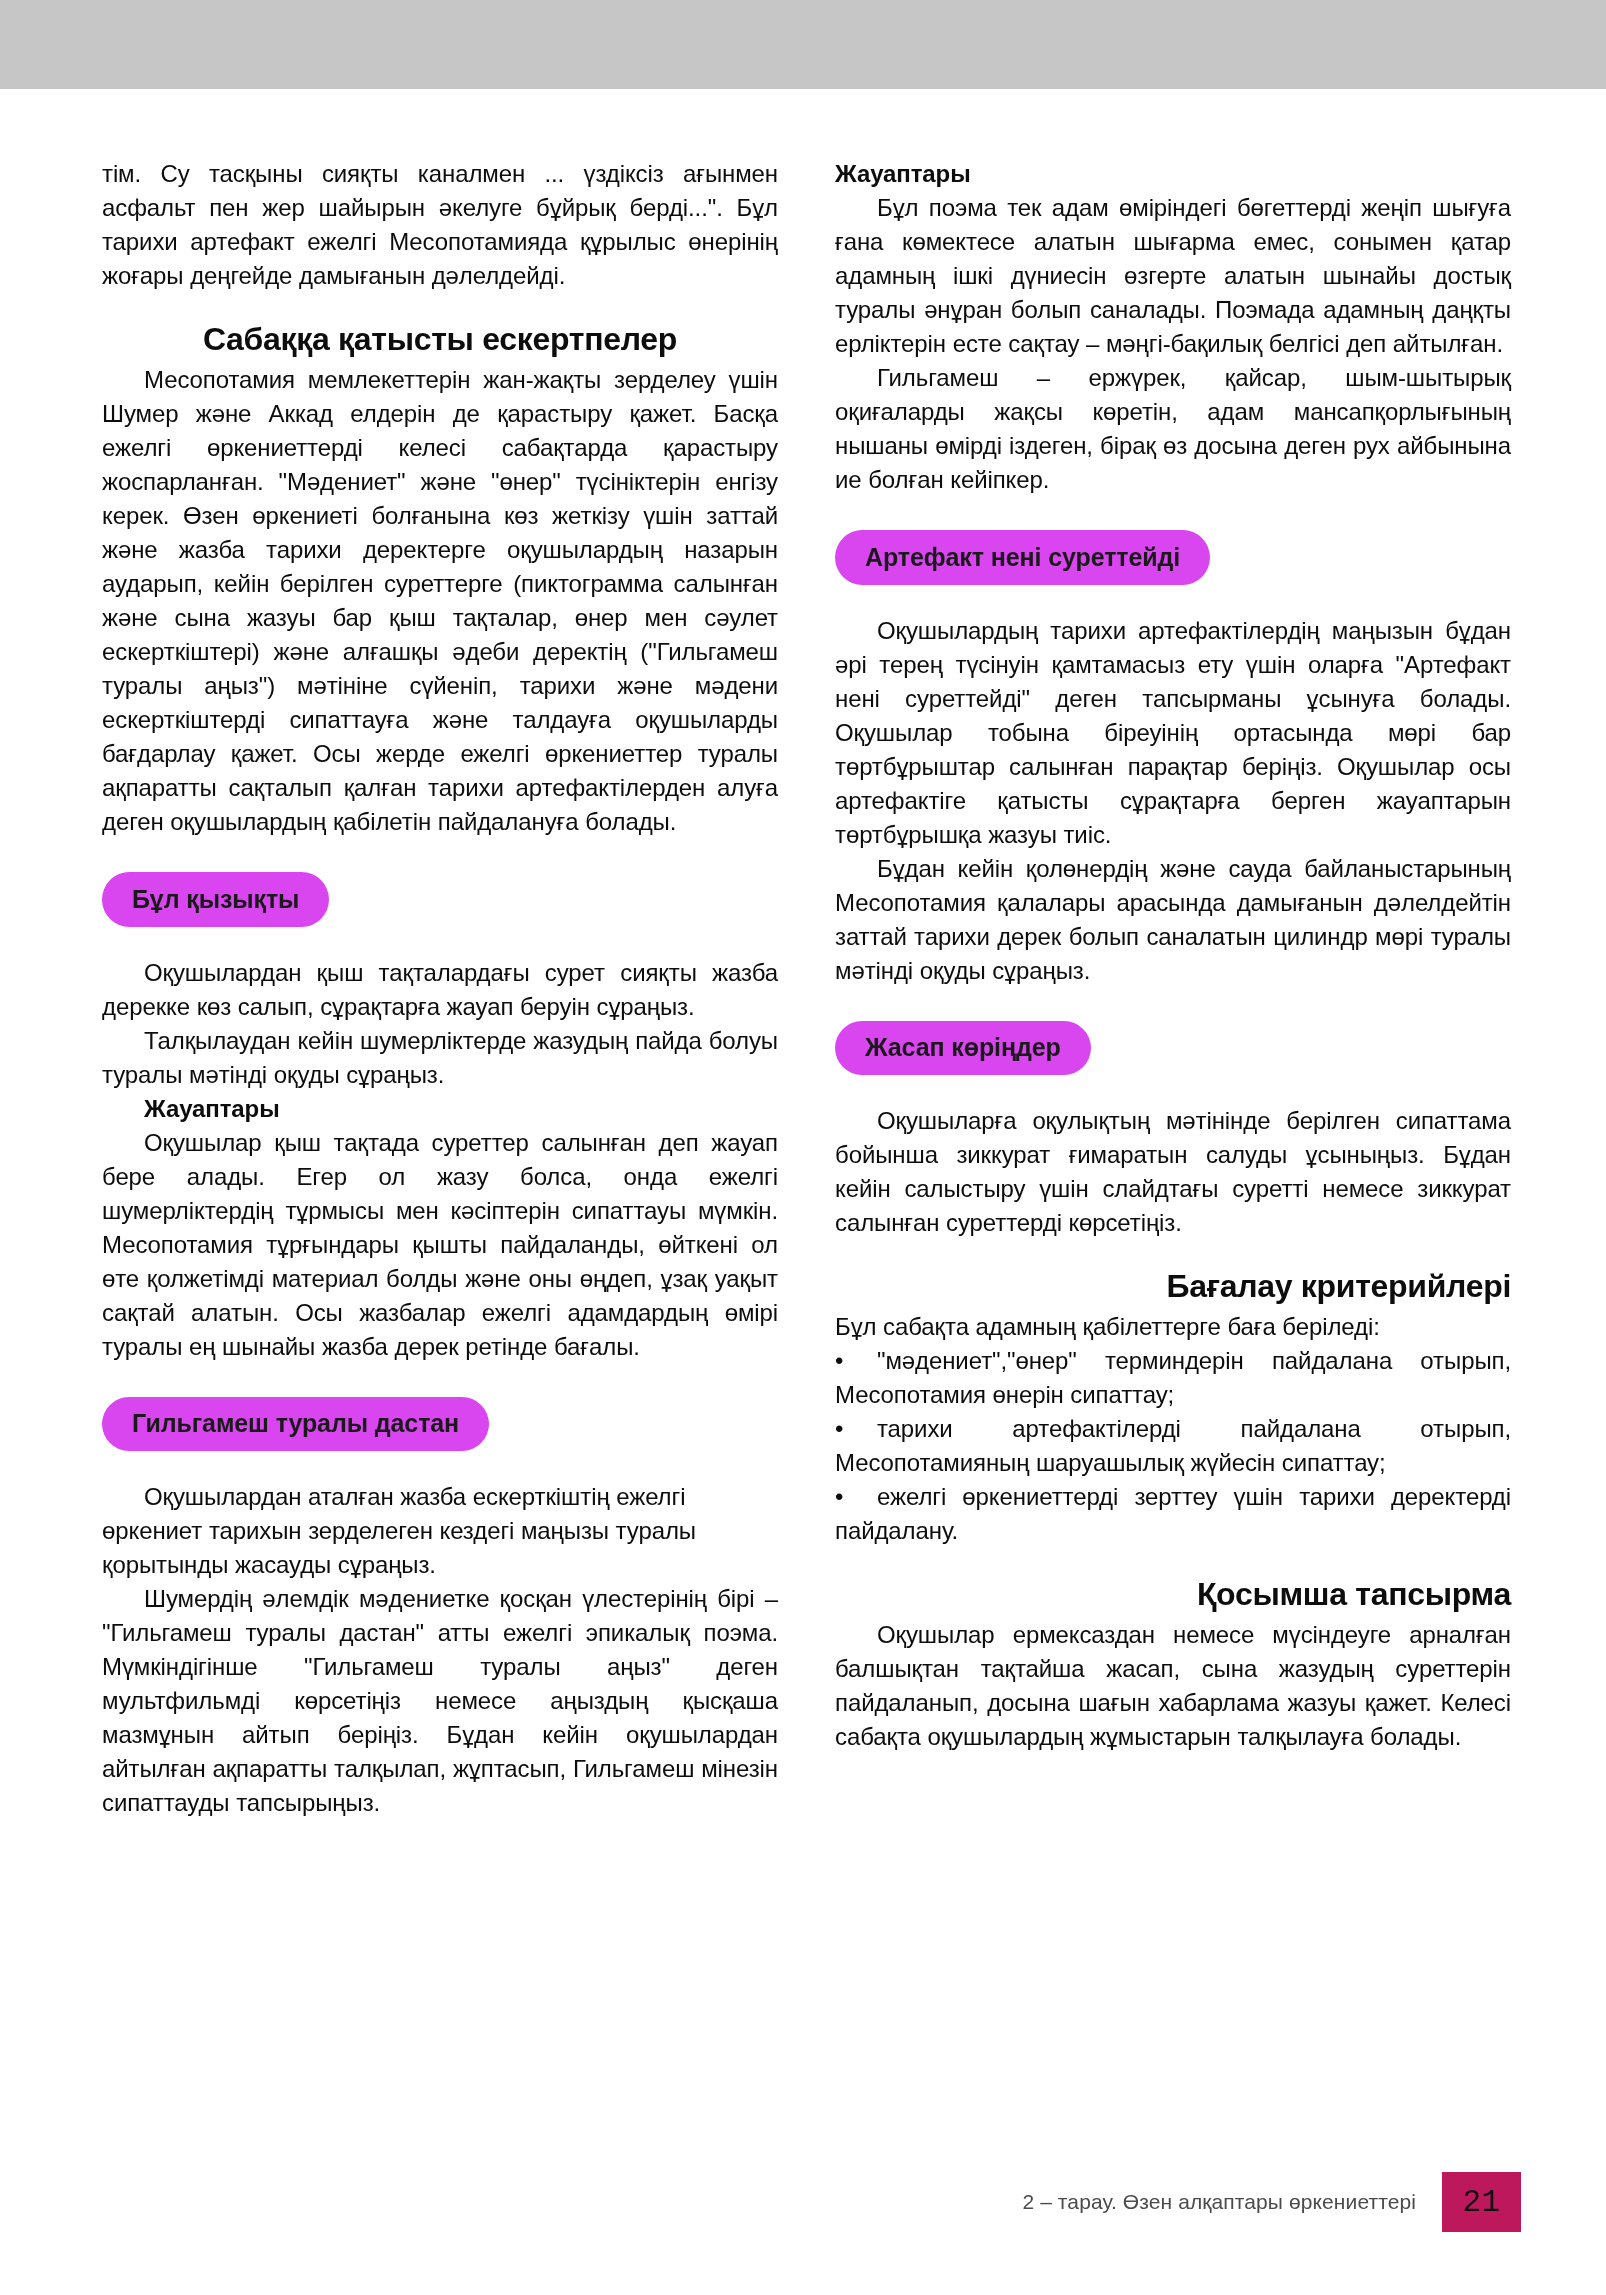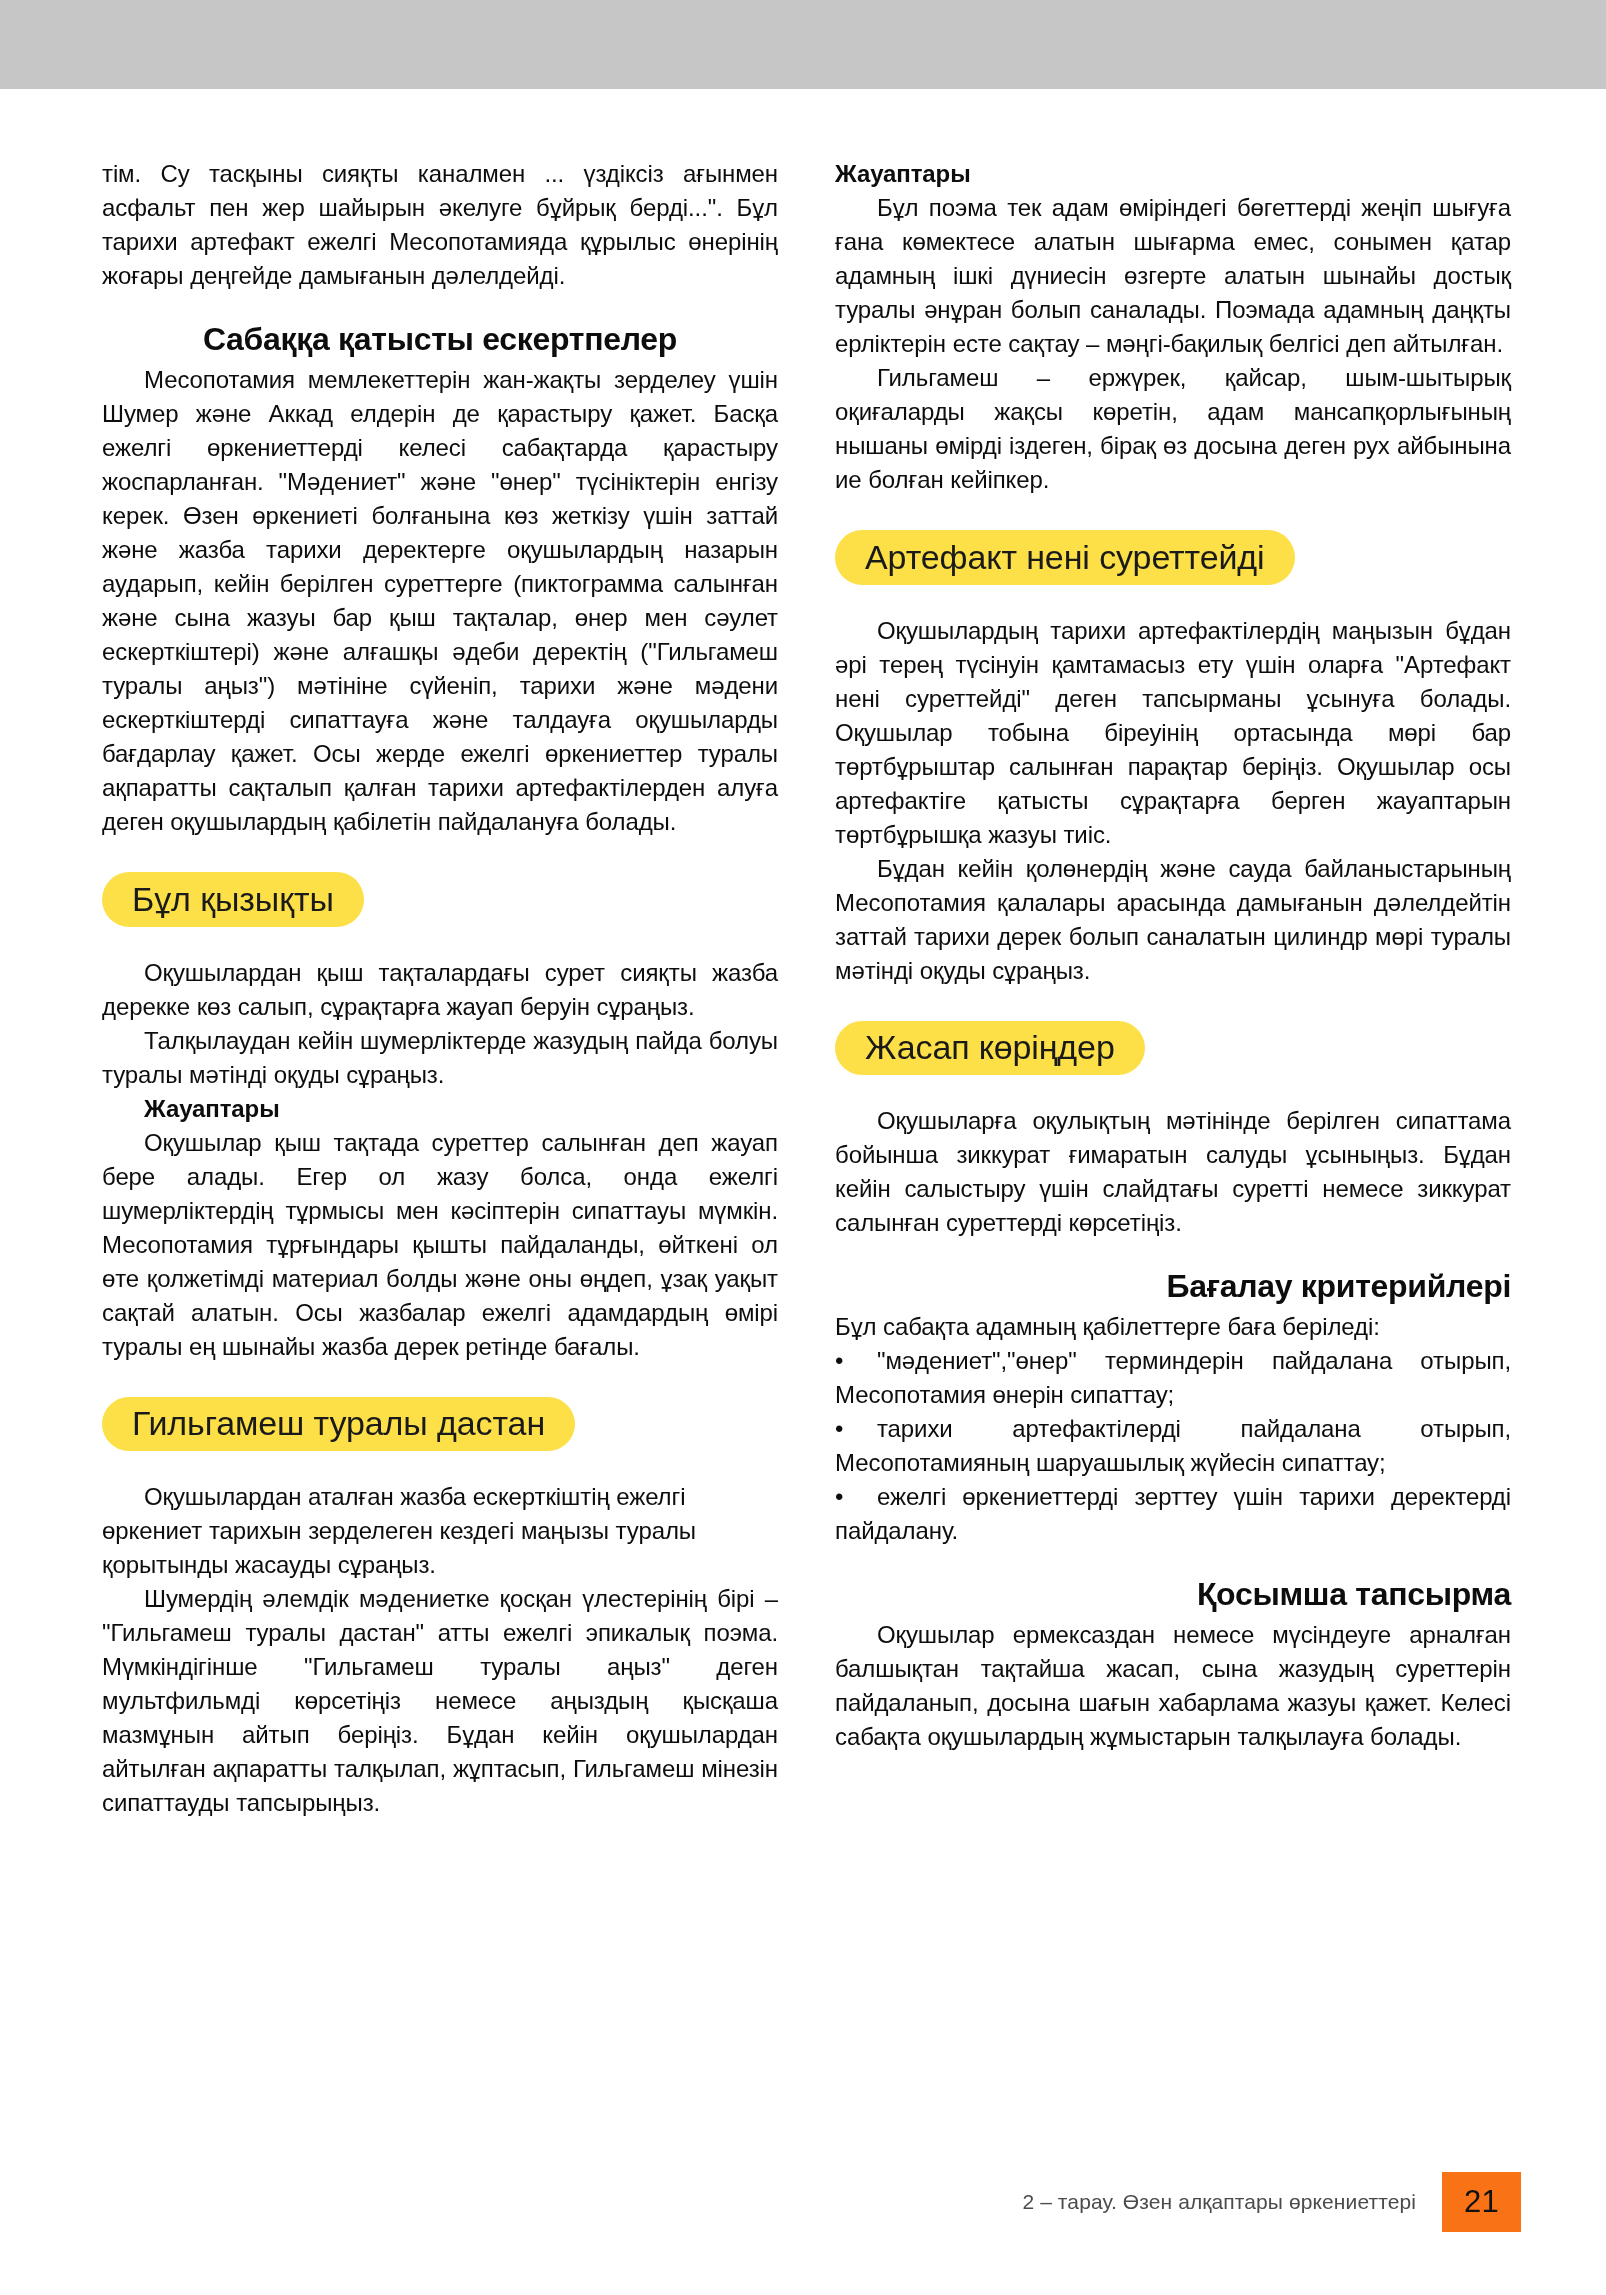--- a/index.html
+++ b/index.html
@@ -93,27 +93,27 @@
     text-indent: 42px;
     letter-spacing: -0.1px;
   }
 
   
   .badge-wrap {
     margin: 33px 0 29px 0;
   }
   .badge {
     display: inline-block;
-    background: #fde047;
+    background: #d946ef;
     color: #1a1a1a;
     border-radius: 31px;
     padding: 11.6px 30px 13px 30px;
-    font-size: 34px;
+    font-size: 25px;
     line-height: 30px;
-    font-weight: normal;
+    font-weight: bold;
     letter-spacing: -0.1px;
     white-space: nowrap;
   }
 
   
   ul.criteria {
     margin: 0;
     padding: 0;
     list-style: none;
   }
@@ -152,24 +152,25 @@
   .footer-caption {
     font-size: 21px;
     line-height: 60px;
     color: #4b4b4b;
     padding-right: 26px;
     white-space: nowrap;
     letter-spacing: 0.1px;
   }
   .page-number-box {
     width: 79px;
-    background: #f97316;
+    background: #be185d;
     display: flex;
     align-items: center;
     justify-content: center;
+    font-family: Liberation Mono, monospace;
   }
   .page-number {
     font-size: 31px;
     color: #111111;
     letter-spacing: 0.3px;
   }
 </style>
 </head>
 <body>
 

